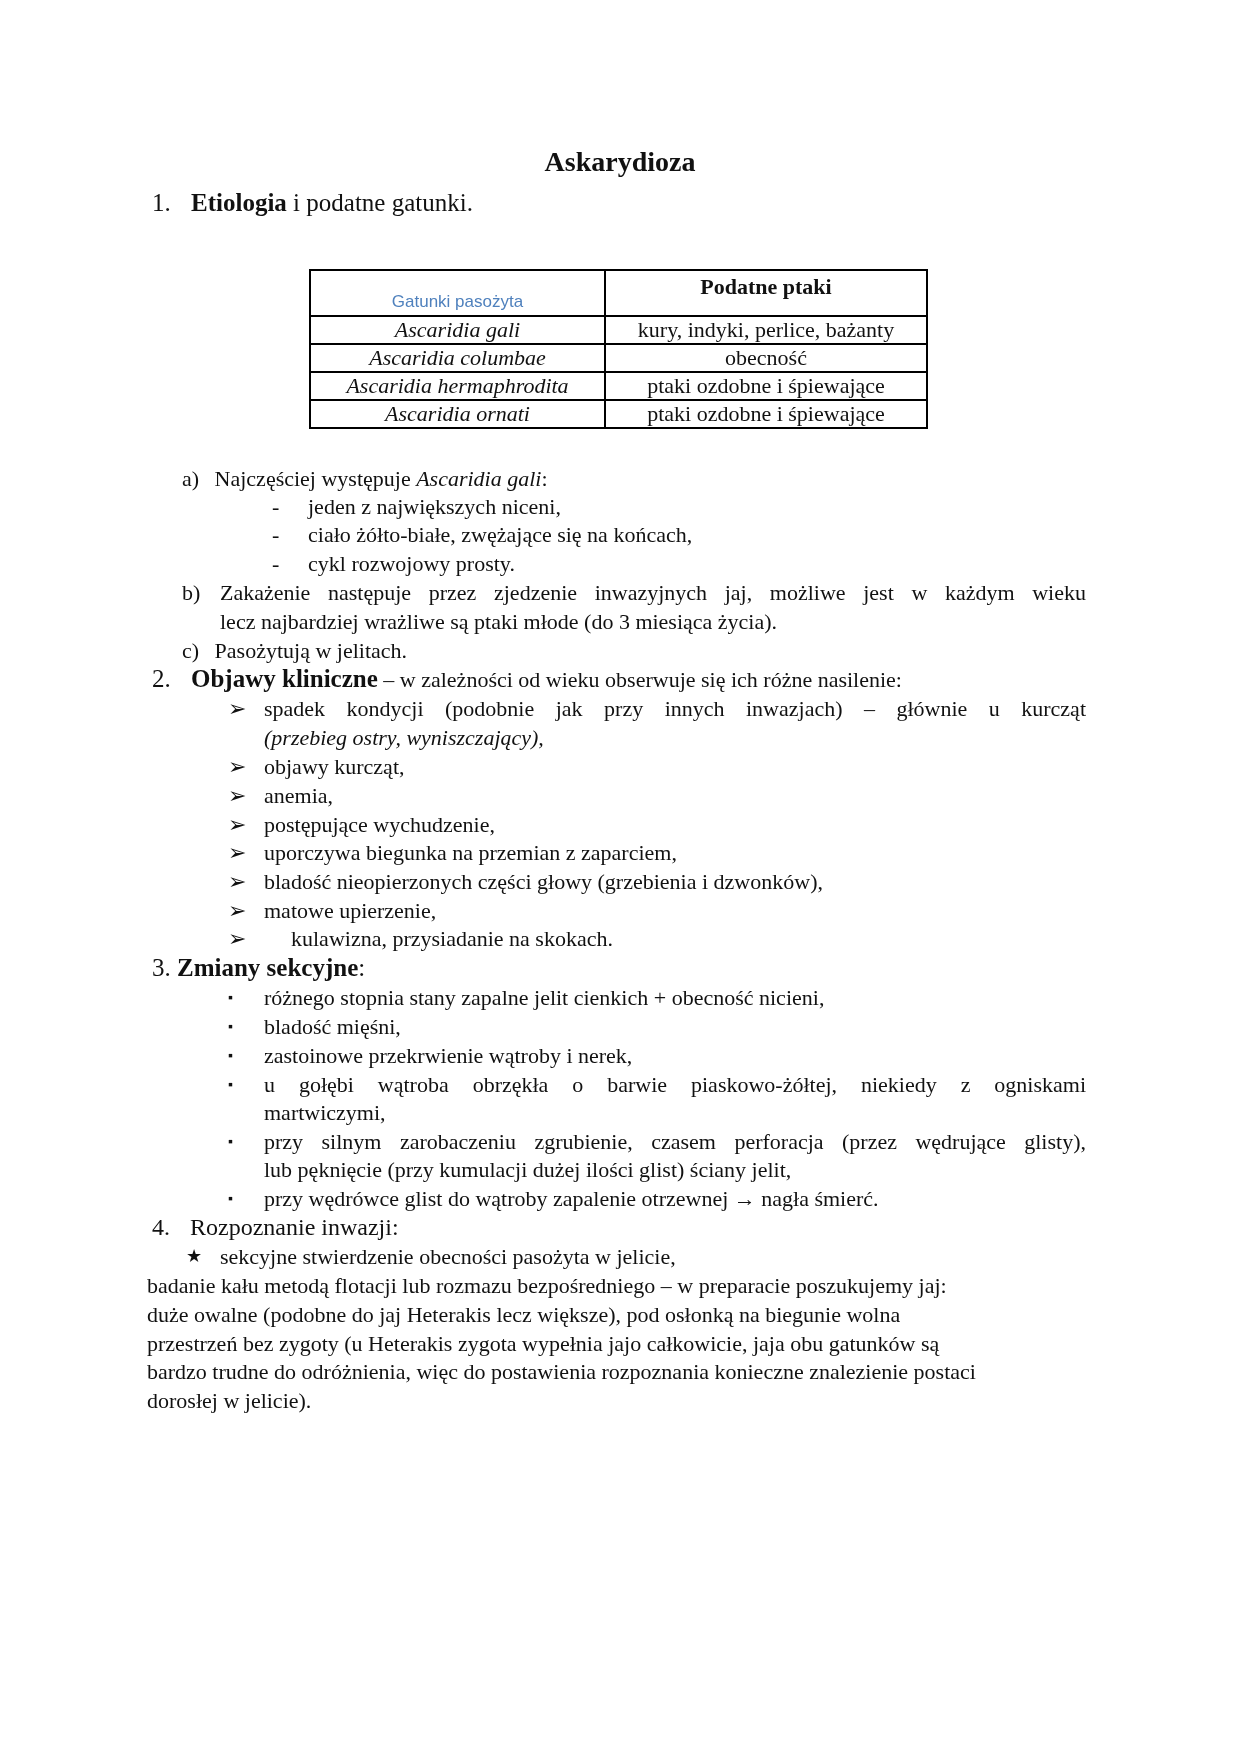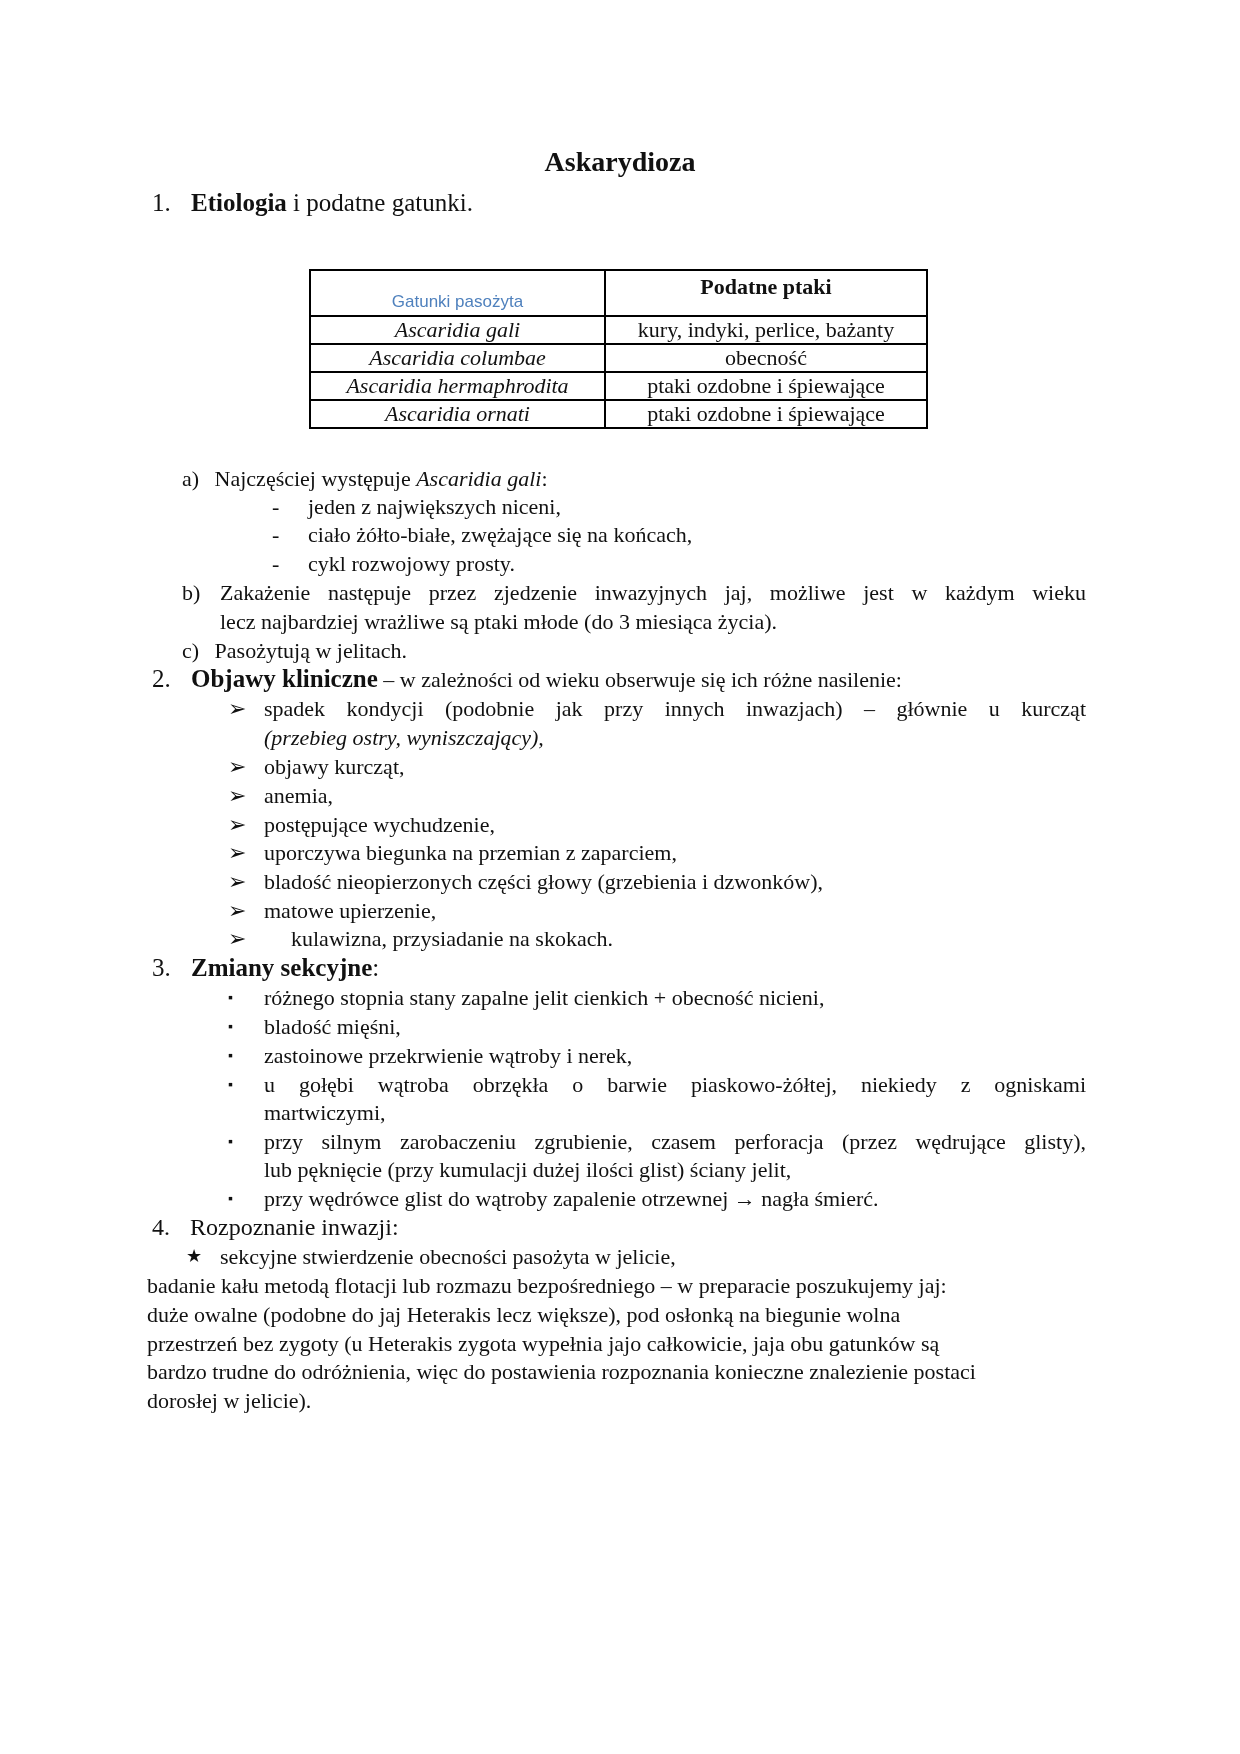--- a/index.html
+++ b/index.html
@@ -104,21 +104,21 @@
   <div class="line" style="left:264px;top:867px;">bladość nieopierzonych części głowy (grzebienia i dzwonków),</div>
 
   <div class="line" style="left:228px;top:896px;">➢</div>
   <div class="line" style="left:264px;top:896px;">matowe upierzenie,</div>
 
   <div class="line" style="left:228px;top:924px;">➢</div>
   <div class="line" style="left:276px;top:924px;margin-left:15px;">kulawizna, przysiadanie na skokach.</div>
 
   <div class="line h" style="left:152px;top:953px;">
     <span>3.</span>
-    <span style="margin-left:14px;" class="b">Zmiany sekcyjne</span><span>:</span>
+    <span style="" class="b">Zmiany sekcyjne</span><span>:</span>
   </div>
 
   <div class="line" style="left:228px;top:983px;font-size:14px;">▪</div>
   <div class="line" style="left:264px;top:983px;">różnego stopnia stany zapalne jelit cienkich + obecność nicieni,</div>
 
   <div class="line" style="left:228px;top:1012px;font-size:14px;">▪</div>
   <div class="line" style="left:264px;top:1012px;">bladość mięśni,</div>
 
   <div class="line" style="left:228px;top:1041px;font-size:14px;">▪</div>
   <div class="line" style="left:264px;top:1041px;">zastoinowe przekrwienie wątroby i nerek,</div>

